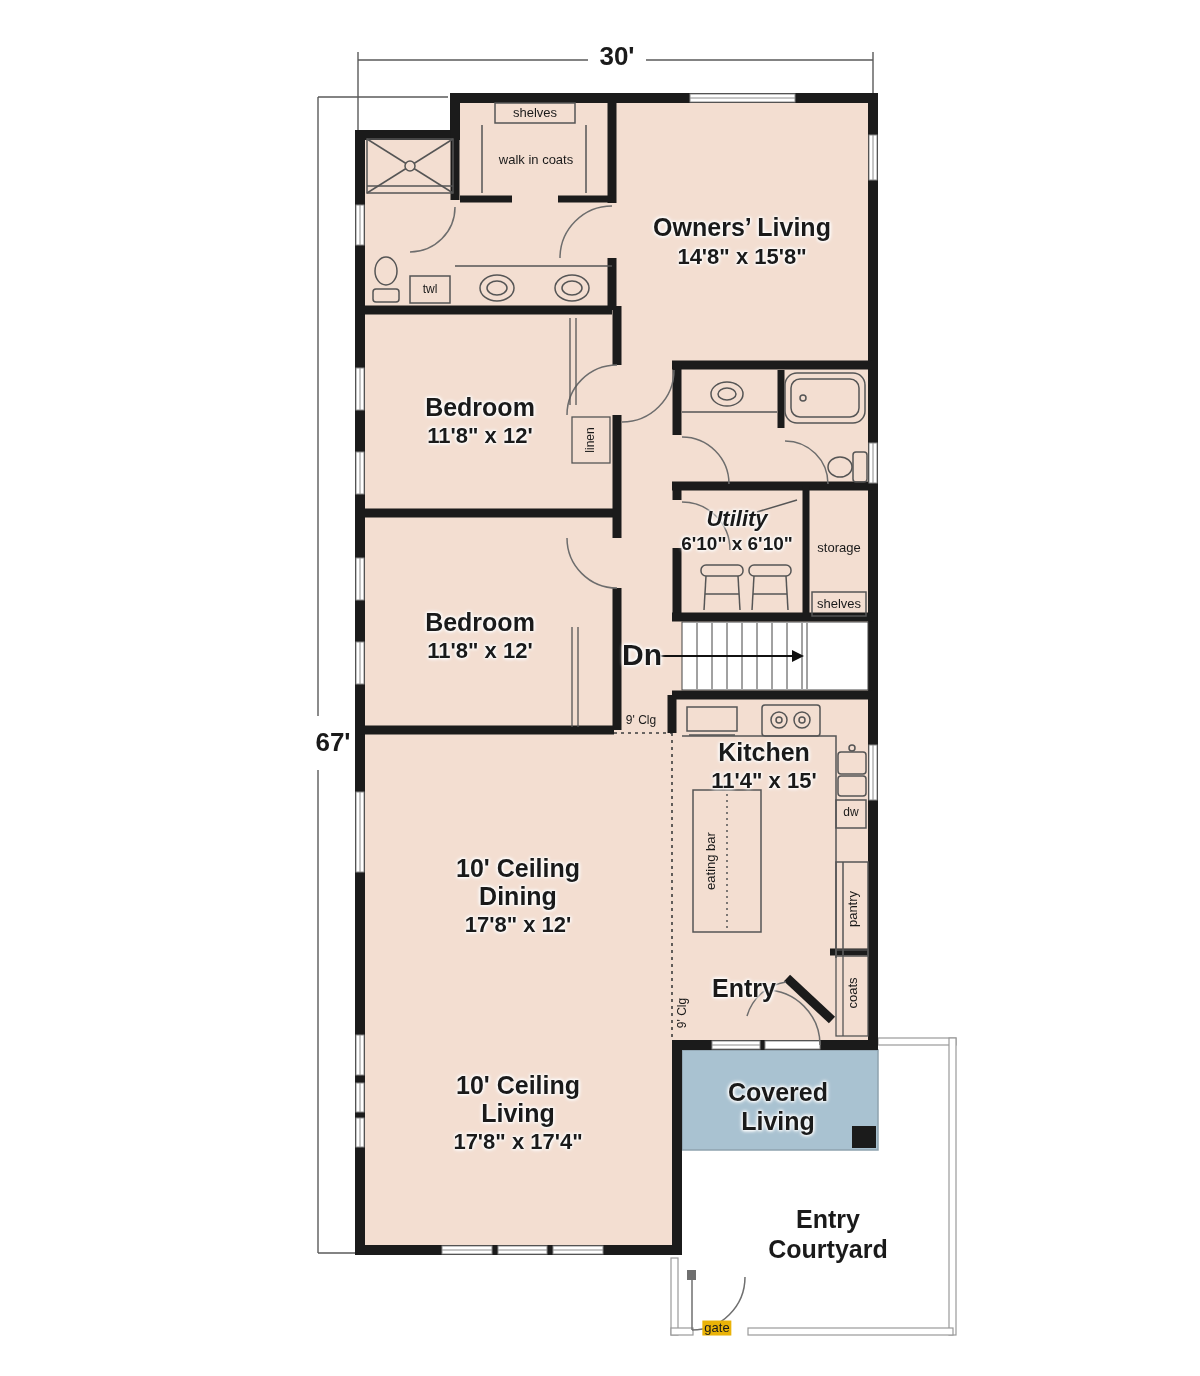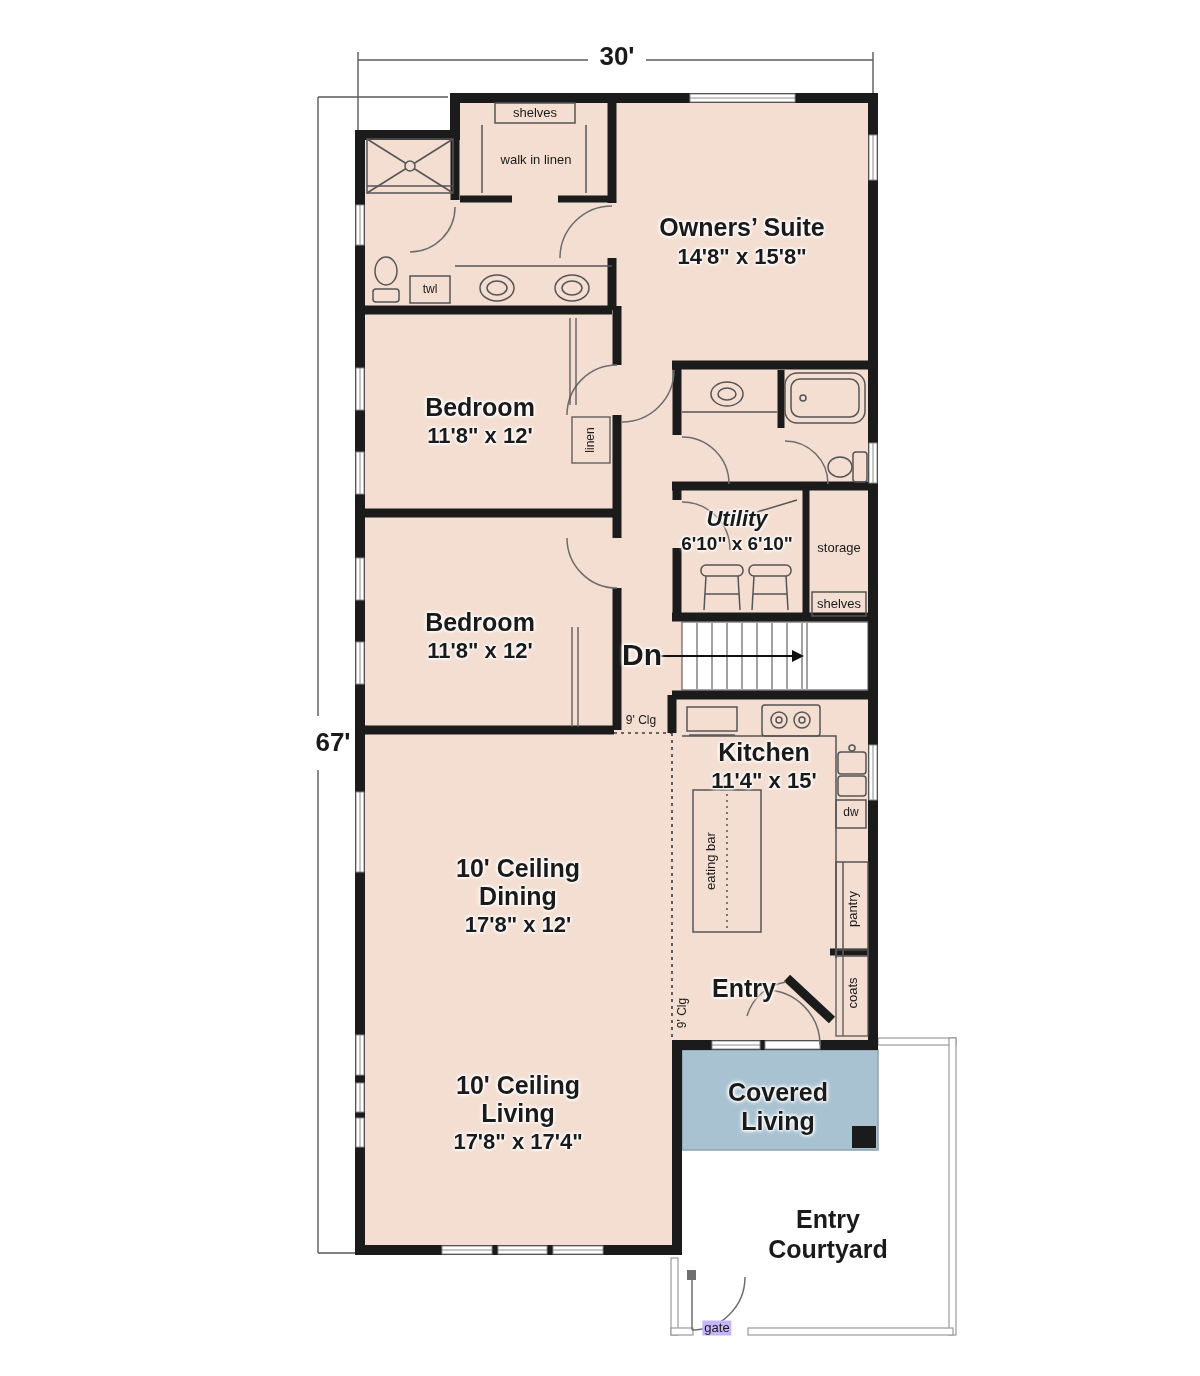--- a/index.html
+++ b/index.html
@@ -8,21 +8,21 @@
   #plan-svg{position:absolute;left:0;top:0;}
   .label{position:absolute;transform:translate(-50%,-50%);text-align:center;white-space:nowrap;
          font-weight:bold;font-size:25px;line-height:1.15;color:#1a1a1a;
          text-shadow:0 0 3px #fff,0 0 3px #fff,0 0 4px #fff,0 0 5px #fff;}
   .size{font-size:22px;}
   .dim{font-size:26px;}
   .small{font-weight:normal;font-size:13px;text-shadow:none;}
   .tiny{font-weight:normal;font-size:12px;text-shadow:none;}
   .v{transform:translate(-50%,-50%) rotate(-90deg);}
   .wrap{white-space:normal;width:92px;line-height:1.25;}
-  .bg{background:#c4b5fd;padding:0 2px;}
+  .bg{background:#eab308;padding:0 2px;}
   .ut-name{font-size:22px;font-style:italic;}
   .ut-size{font-size:19px;}
   .dn{font-size:30px;}
 </style>
 </head>
 <body>
 
 <div id="stage">
 
   <svg id="plan-svg" width="1200" height="1376" viewBox="0 0 1200 1376">
@@ -264,21 +264,21 @@
 
     <g fill="none" stroke="#555555" stroke-width="1.3">
       <rect x="836" y="950" width="32" height="86"></rect>
       <line x1="843" y1="950" x2="843" y2="1036"></line>
     </g>
   </svg>
 
   <div class="label dim" style="left:617px;top:57px">30'</div>
   <div class="label dim" style="left:333px;top:743px">67'</div>
 
-  <div class="label" style="left:742px;top:227px">Owners’ Suite</div>
+  <div class="label" style="left:742px;top:227px">Owners’ Living</div>
   <div class="label size" style="left:742px;top:257px">14'8" x 15'8"</div>
 
   <div class="label" style="left:480px;top:407px">Bedroom</div>
   <div class="label size" style="left:480px;top:436px">11'8" x 12'</div>
 
   <div class="label" style="left:480px;top:622px">Bedroom</div>
   <div class="label size" style="left:480px;top:651px">11'8" x 12'</div>
 
   <div class="label ut-name" style="left:737px;top:519px">Utility</div>
   <div class="label ut-size" style="left:737px;top:544px">6'10" x 6'10"</div>
@@ -298,21 +298,21 @@
 
   <div class="label" style="left:778px;top:1092px">Covered</div>
   <div class="label" style="left:778px;top:1121px">Living</div>
 
   <div class="label" style="left:828px;top:1219px">Entry</div>
   <div class="label" style="left:828px;top:1249px">Courtyard</div>
 
   <div class="label dn" style="left:642px;top:655px">Dn</div>
 
   <div class="label small" style="left:535px;top:113px">shelves</div>
-  <div class="label small wrap" style="left:536px;top:160px">walk in linen</div>
+  <div class="label small wrap" style="left:536px;top:160px">walk in coats</div>
   <div class="label tiny" style="left:430px;top:290px">twl</div>
   <div class="label tiny v" style="left:591px;top:440px">linen</div>
   <div class="label small" style="left:839px;top:548px">storage</div>
   <div class="label small" style="left:839px;top:604px">shelves</div>
   <div class="label tiny" style="left:641px;top:721px">9' Clg</div>
   <div class="label tiny v" style="left:683px;top:1013px">9' Clg</div>
   <div class="label small v" style="left:711px;top:861px">eating bar</div>
   <div class="label tiny" style="left:851px;top:813px">dw</div>
   <div class="label small v" style="left:853px;top:909px">pantry</div>
   <div class="label small v" style="left:853px;top:993px">coats</div>

